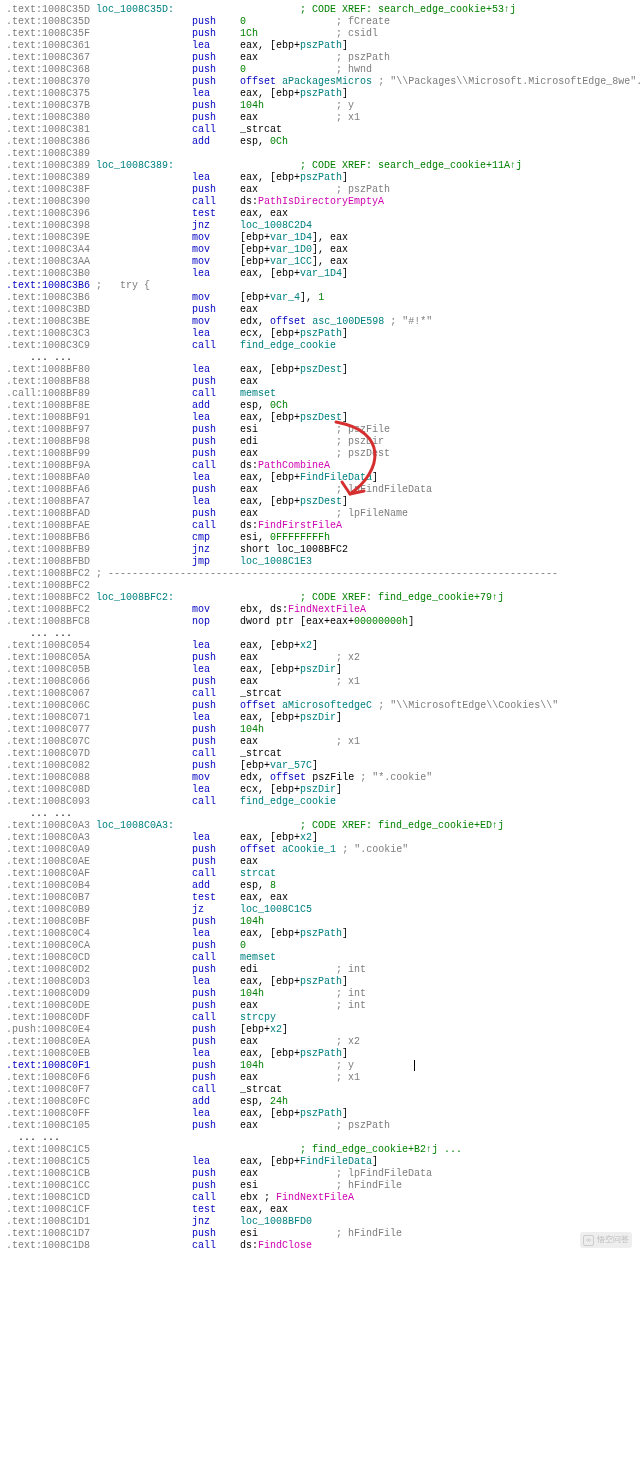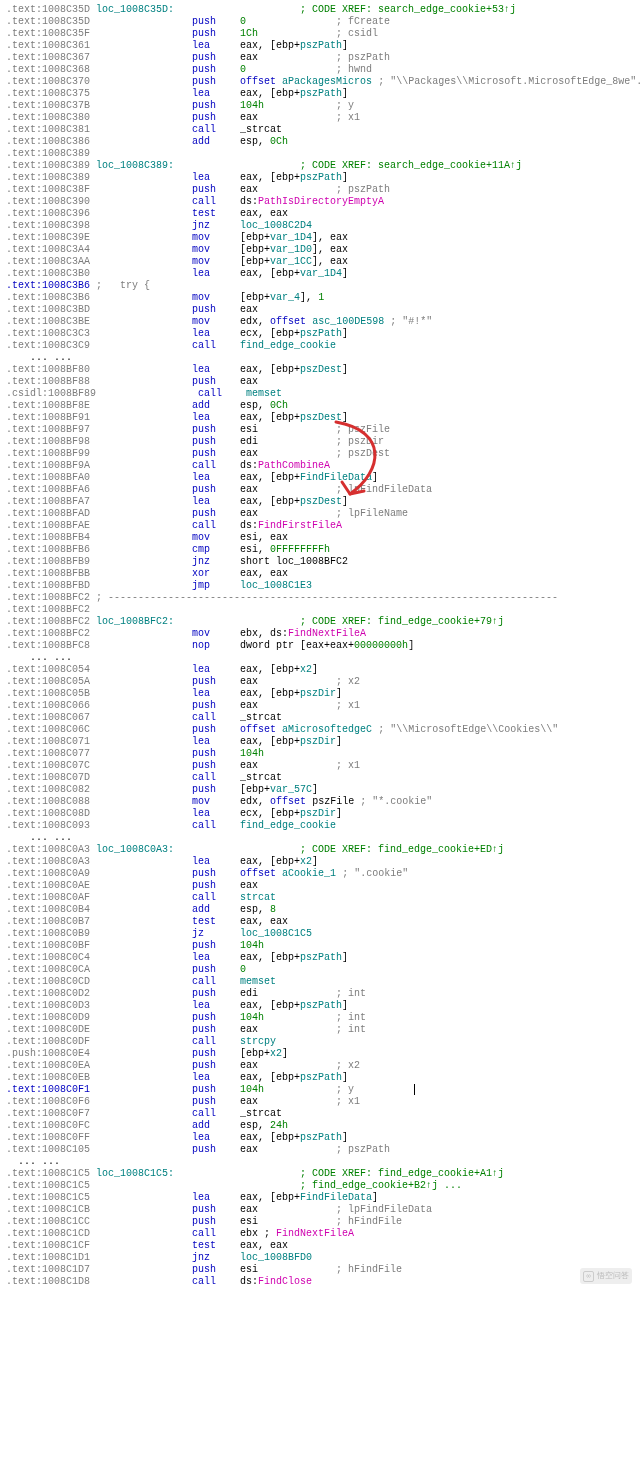--- a/index.html
+++ b/index.html
@@ -50,36 +50,34 @@
     <div class="ln"><span class="addr">.text:1008C3B0</span>                 <span class="ins">lea    </span> <span class="txt">eax, [ebp+</span><span class="lbl">var_1D4</span><span class="txt">]</span></div>
     <div class="ln"><span class="fn">.text:1008C3B6</span> <span class="addr">;   try {</span></div>
     <div class="ln"><span class="addr">.text:1008C3B6</span>                 <span class="ins">mov    </span> <span class="txt">[ebp+</span><span class="lbl">var_4</span><span class="txt">], </span><span class="num">1</span></div>
     <div class="ln"><span class="addr">.text:1008C3BD</span>                 <span class="ins">push   </span> <span class="txt">eax</span></div>
     <div class="ln"><span class="addr">.text:1008C3BE</span>                 <span class="ins">mov    </span> <span class="txt">edx, </span><span class="dir">offset</span> <span class="lbl">asc_100DE598</span> <span class="cmt">; "#!*"</span></div>
     <div class="ln"><span class="addr">.text:1008C3C3</span>                 <span class="ins">lea    </span> <span class="txt">ecx, [ebp+</span><span class="lbl">pszPath</span><span class="txt">]</span></div>
     <div class="ln"><span class="addr">.text:1008C3C9</span>                 <span class="ins">call   </span> <span class="lbl">find_edge_cookie</span></div>
     <div class="ln">    <span class="txt">... ...</span></div>
     <div class="ln"><span class="addr">.text:1008BF80</span>                 <span class="ins">lea    </span> <span class="txt">eax, [ebp+</span><span class="lbl">pszDest</span><span class="txt">]</span></div>
     <div class="ln"><span class="addr">.text:1008BF88</span>                 <span class="ins">push   </span> <span class="txt">eax</span></div>
-    <div class="ln"><span class="addr">.csidl:1008BF89</span>                 <span class="ins">call   </span> <span class="lbl">memset</span></div>
+    <div class="ln"><span class="addr">.call:1008BF89</span>                 <span class="ins">call   </span> <span class="lbl">memset</span></div>
     <div class="ln"><span class="addr">.text:1008BF8E</span>                 <span class="ins">add    </span> <span class="txt">esp, </span><span class="num">0Ch</span></div>
     <div class="ln"><span class="addr">.text:1008BF91</span>                 <span class="ins">lea    </span> <span class="txt">eax, [ebp+</span><span class="lbl">pszDest</span><span class="txt">]</span></div>
     <div class="ln"><span class="addr">.text:1008BF97</span>                 <span class="ins">push   </span> <span class="txt">esi</span>             <span class="cmt">; pszFile</span></div>
     <div class="ln"><span class="addr">.text:1008BF98</span>                 <span class="ins">push   </span> <span class="txt">edi</span>             <span class="cmt">; pszDir</span></div>
     <div class="ln"><span class="addr">.text:1008BF99</span>                 <span class="ins">push   </span> <span class="txt">eax</span>             <span class="cmt">; pszDest</span></div>
     <div class="ln"><span class="addr">.text:1008BF9A</span>                 <span class="ins">call   </span> <span class="txt">ds:</span><span class="sym">PathCombineA</span></div>
     <div class="ln"><span class="addr">.text:1008BFA0</span>                 <span class="ins">lea    </span> <span class="txt">eax, [ebp+</span><span class="lbl">FindFileData</span><span class="txt">]</span></div>
     <div class="ln"><span class="addr">.text:1008BFA6</span>                 <span class="ins">push   </span> <span class="txt">eax</span>             <span class="cmt">; lpFindFileData</span></div>
     <div class="ln"><span class="addr">.text:1008BFA7</span>                 <span class="ins">lea    </span> <span class="txt">eax, [ebp+</span><span class="lbl">pszDest</span><span class="txt">]</span></div>
     <div class="ln"><span class="addr">.text:1008BFAD</span>                 <span class="ins">push   </span> <span class="txt">eax</span>             <span class="cmt">; lpFileName</span></div>
     <div class="ln"><span class="addr">.text:1008BFAE</span>                 <span class="ins">call   </span> <span class="txt">ds:</span><span class="sym">FindFirstFileA</span></div>
-    <div class="ln"><span class="addr">.text:1008BFB4</span>                 <span class="ins">mov    </span> <span class="txt">esi, eax</span></div>
     <div class="ln"><span class="addr">.text:1008BFB6</span>                 <span class="ins">cmp    </span> <span class="txt">esi, </span><span class="num">0FFFFFFFFh</span></div>
     <div class="ln"><span class="addr">.text:1008BFB9</span>                 <span class="ins">jnz    </span> <span class="txt">short loc_1008BFC2</span></div>
-    <div class="ln"><span class="addr">.text:1008BFBB</span>                 <span class="ins">xor    </span> <span class="txt">eax, eax</span></div>
     <div class="ln"><span class="addr">.text:1008BFBD</span>                 <span class="ins">jmp    </span> <span class="lbl">loc_1008C1E3</span></div>
     <div class="ln sep">.text:1008BFC2 ; ---------------------------------------------------------------------------</div>
     <div class="ln"><span class="addr">.text:1008BFC2</span></div>
     <div class="ln"><span class="addr">.text:1008BFC2</span> <span class="lbl">loc_1008BFC2:</span>                     <span class="xr">; CODE XREF: find_edge_cookie+79↑j</span></div>
     <div class="ln"><span class="addr">.text:1008BFC2</span>                 <span class="ins">mov    </span> <span class="txt">ebx, ds:</span><span class="sym">FindNextFileA</span></div>
     <div class="ln"><span class="addr">.text:1008BFC8</span>                 <span class="ins">nop    </span> <span class="txt">dword ptr [eax+eax+</span><span class="num">00000000h</span><span class="txt">]</span></div>
     <div class="ln">    <span class="txt">... ...</span></div>
     <div class="ln"><span class="addr">.text:1008C054</span>                 <span class="ins">lea    </span> <span class="txt">eax, [ebp+</span><span class="lbl">x2</span><span class="txt">]</span></div>
     <div class="ln"><span class="addr">.text:1008C05A</span>                 <span class="ins">push   </span> <span class="txt">eax</span>             <span class="cmt">; x2</span></div>
     <div class="ln"><span class="addr">.text:1008C05B</span>                 <span class="ins">lea    </span> <span class="txt">eax, [ebp+</span><span class="lbl">pszDir</span><span class="txt">]</span></div>
@@ -115,21 +113,20 @@
     <div class="ln"><span class="addr">.push:1008C0E4</span>                 <span class="ins">push   </span> <span class="txt">[ebp+</span><span class="lbl">x2</span><span class="txt">]</span></div>
     <div class="ln"><span class="addr">.text:1008C0EA</span>                 <span class="ins">push   </span> <span class="txt">eax</span>             <span class="cmt">; x2</span></div>
     <div class="ln"><span class="addr">.text:1008C0EB</span>                 <span class="ins">lea    </span> <span class="txt">eax, [ebp+</span><span class="lbl">pszPath</span><span class="txt">]</span></div>
     <div class="ln"><span class="fn">.text:1008C0F1</span>                 <span class="ins">push   </span> <span class="num">104h</span>            <span class="cmt">; y</span>          <span class="cursor"></span></div>
     <div class="ln"><span class="addr">.text:1008C0F6</span>                 <span class="ins">push   </span> <span class="txt">eax</span>             <span class="cmt">; x1</span></div>
     <div class="ln"><span class="addr">.text:1008C0F7</span>                 <span class="ins">call   </span> <span class="txt">_strcat</span></div>
     <div class="ln"><span class="addr">.text:1008C0FC</span>                 <span class="ins">add    </span> <span class="txt">esp, </span><span class="num">24h</span></div>
     <div class="ln"><span class="addr">.text:1008C0FF</span>                 <span class="ins">lea    </span> <span class="txt">eax, [ebp+</span><span class="lbl">pszPath</span><span class="txt">]</span></div>
     <div class="ln"><span class="addr">.text:1008C105</span>                 <span class="ins">push   </span> <span class="txt">eax</span>             <span class="cmt">; pszPath</span></div>
     <div class="ln">  <span class="txt">... ...</span></div>
-    <div class="ln"><span class="addr">.text:1008C1C5</span> <span class="lbl">loc_1008C1C5:</span>                     <span class="xr">; CODE XREF: find_edge_cookie+A1↑j</span></div>
     <div class="ln"><span class="addr">.text:1008C1C5</span>                                   <span class="xr">; find_edge_cookie+B2↑j ...</span></div>
     <div class="ln"><span class="addr">.text:1008C1C5</span>                 <span class="ins">lea    </span> <span class="txt">eax, [ebp+</span><span class="lbl">FindFileData</span><span class="txt">]</span></div>
     <div class="ln"><span class="addr">.text:1008C1CB</span>                 <span class="ins">push   </span> <span class="txt">eax</span>             <span class="cmt">; lpFindFileData</span></div>
     <div class="ln"><span class="addr">.text:1008C1CC</span>                 <span class="ins">push   </span> <span class="txt">esi</span>             <span class="cmt">; hFindFile</span></div>
     <div class="ln"><span class="addr">.text:1008C1CD</span>                 <span class="ins">call   </span> <span class="txt">ebx ; </span><span class="sym">FindNextFileA</span></div>
     <div class="ln"><span class="addr">.text:1008C1CF</span>                 <span class="ins">test   </span> <span class="txt">eax, eax</span></div>
     <div class="ln"><span class="addr">.text:1008C1D1</span>                 <span class="ins">jnz    </span> <span class="lbl">loc_1008BFD0</span></div>
     <div class="ln"><span class="addr">.text:1008C1D7</span>                 <span class="ins">push   </span> <span class="txt">esi</span>             <span class="cmt">; hFindFile</span></div>
     <div class="ln"><span class="addr">.text:1008C1D8</span>                 <span class="ins">call   </span> <span class="txt">ds:</span><span class="sym">FindClose</span></div>
   </div>

